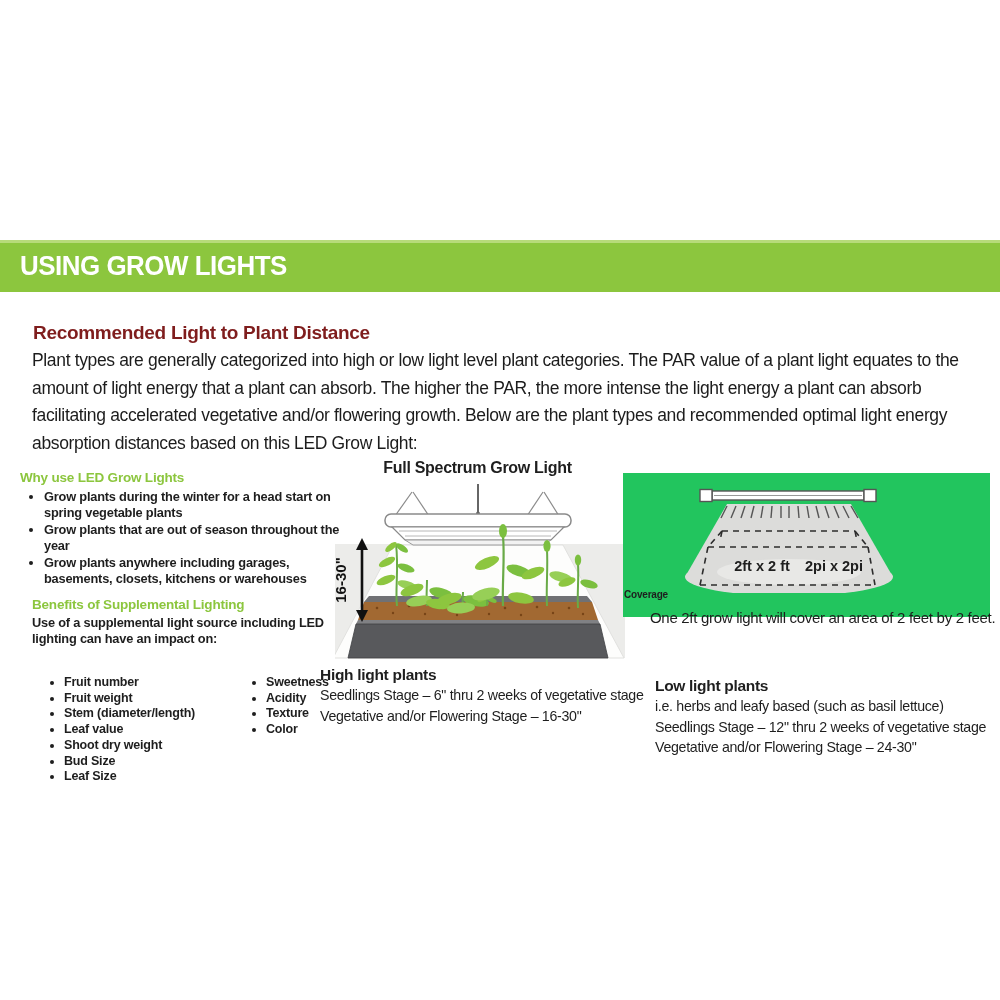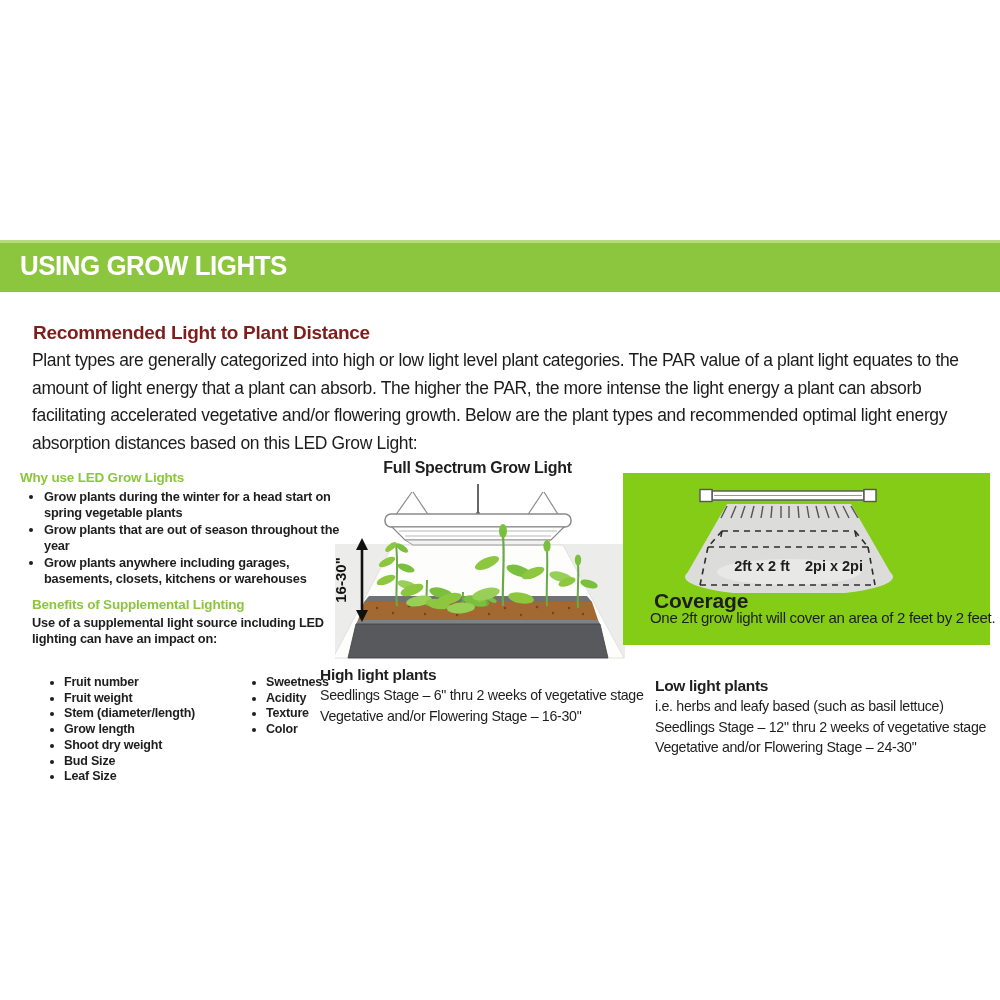--- a/index.html
+++ b/index.html
@@ -40,25 +40,25 @@
   .benefit-cols ul.col1{width:158px;}
   .benefit-cols li{
     font-weight:bold;font-size:12.5px;line-height:15.2px;letter-spacing:-0.2px;margin-bottom:0.5px;
   }
   .fig-grow-title{
     position:absolute;left:330px;top:459px;width:295px;text-align:center;
     font-size:16px;font-weight:bold;letter-spacing:-0.3px;
   }
   .fig-grow{position:absolute;left:335px;top:478px;}
   .coverage-panel{
-    position:absolute;left:623px;top:473px;width:367px;height:172px;background:#84cc16;
+    position:absolute;left:623px;top:473px;width:367px;height:144px;background:#22c55e;
   }
   .fig-coverage{position:absolute;left:0;top:0;}
   .coverage-heading{
-    position:absolute;left:31px;top:116px;font-size:21px;font-weight:bold;letter-spacing:-0.2px;
+    position:absolute;left:1px;top:116px;font-size:10px;font-weight:bold;letter-spacing:-0.2px;
   }
   .coverage-caption{
     position:absolute;left:27px;top:136px;font-size:15px;letter-spacing:-0.3px;white-space:nowrap;
   }
   .plant-block h3{margin:0;font-size:15.5px;letter-spacing:-0.3px;}
   .plant-block p{margin:2px 0 0 0;font-size:14.2px;line-height:18.5px;letter-spacing:-0.3px;}
   .high-block{position:absolute;left:320px;top:666px;width:334px;}
   .low-block{position:absolute;left:655px;top:677px;width:342px;}
   svg text{font-family:"Liberation Sans",sans-serif;}
 </style>
@@ -83,21 +83,21 @@
 </div>
 
 <div class="benefits-section">
   <div class="green-h">Benefits of Supplemental Lighting</div>
   <p class="benefits-intro">Use of a supplemental light source including LED lighting can have an impact on:</p>
   <div class="benefit-cols">
     <ul class="col1">
       <li>Fruit number</li>
       <li>Fruit weight</li>
       <li>Stem (diameter/length)</li>
-      <li>Grow length</li>
+      <li>Leaf value</li>
       <li>Shoot dry weight</li>
       <li>Bud Size</li>
       <li>Leaf Size</li>
     </ul>
     <ul class="col2">
       <li>Sweetness</li>
       <li>Acidity</li>
       <li>Texture</li>
       <li>Color</li>
     </ul>

